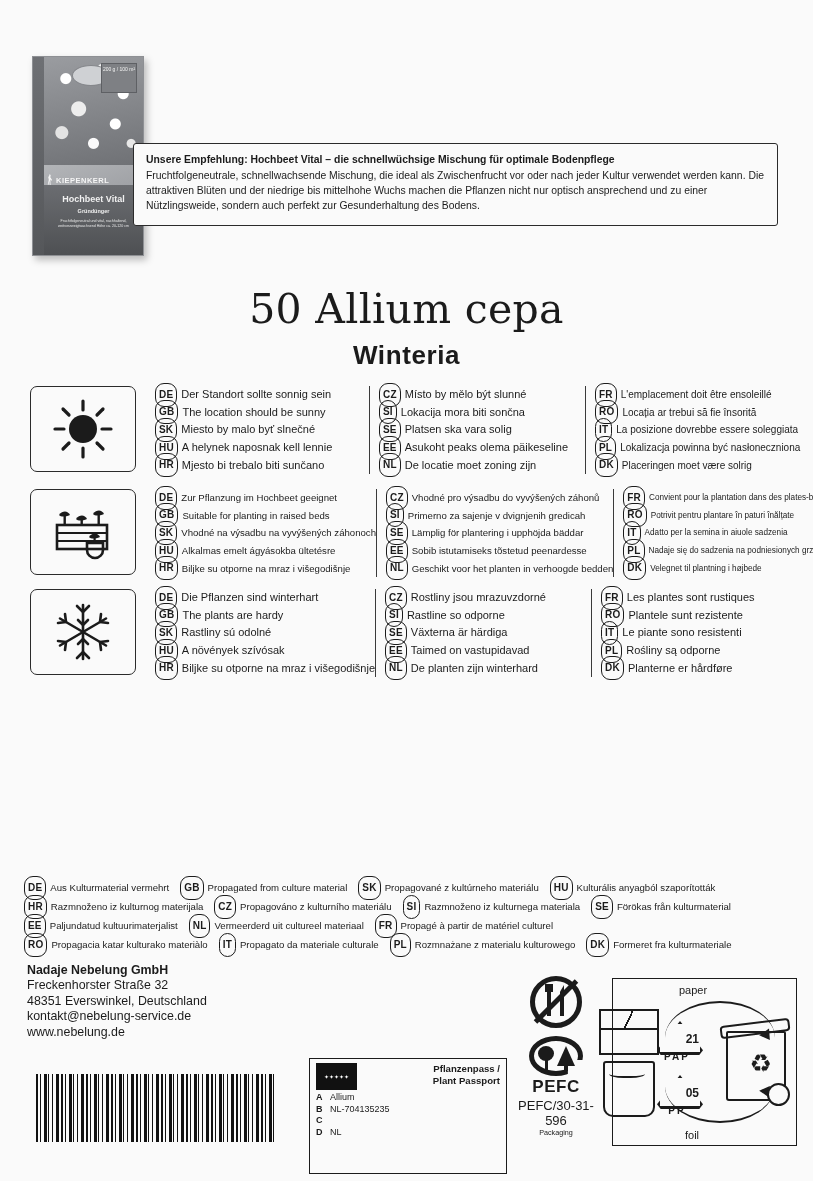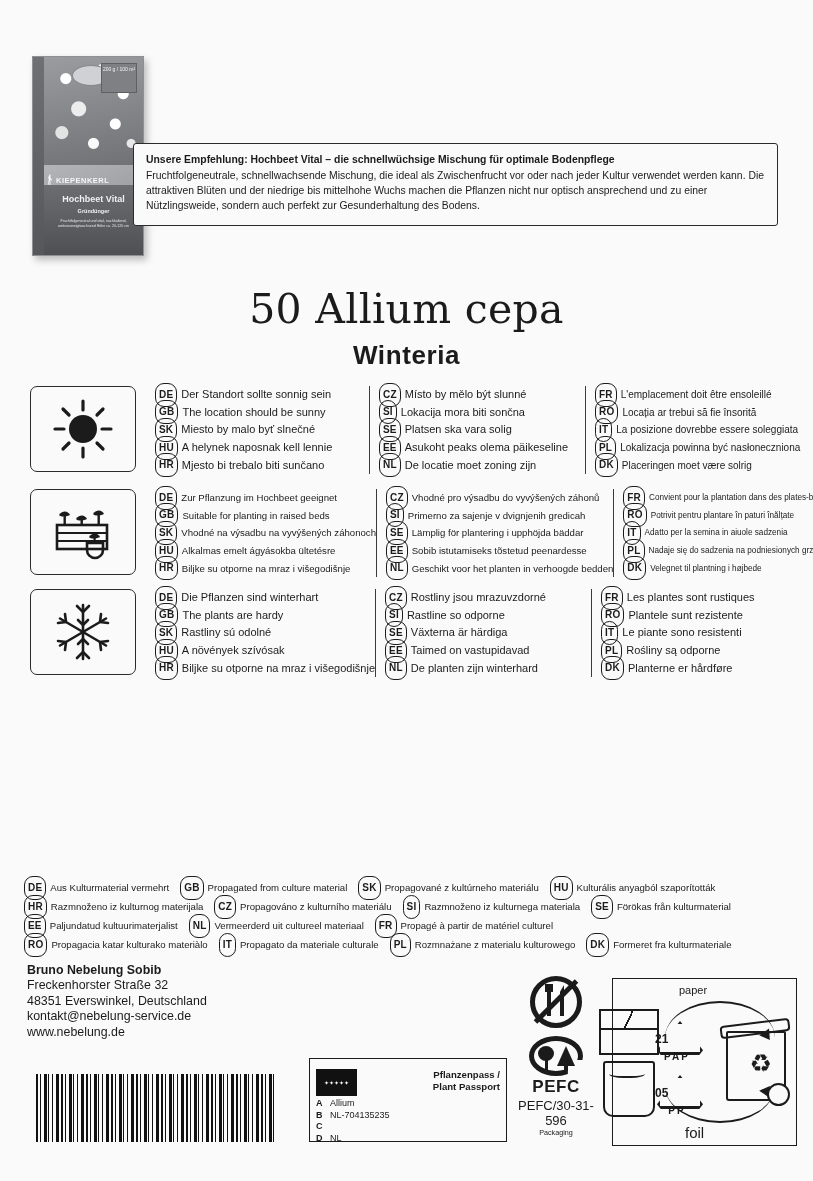--- a/index.html
+++ b/index.html
@@ -101,22 +101,22 @@
   .barcode{position:absolute;left:14px;top:1074px;width:275px;height:90px;}
   .barcode .bars{position:absolute;left:22px;top:0;height:68px;right:12px;
     background-image:repeating-linear-gradient(90deg,
       #111 0 2px,#fafafa 2px 4px,#111 4px 5px,#fafafa 5px 8px,
       #111 8px 11px,#fafafa 11px 12px,#111 12px 13px,#fafafa 13px 16px,
       #111 16px 17px,#fafafa 17px 20px,#111 20px 23px,#fafafa 23px 25px);}
   .barcode .num{position:absolute;left:0;top:62px;width:100%;
     font-family:"DejaVu Sans Mono", monospace;font-size:19px;letter-spacing:2px;}
 
   
-  .passport{position:absolute;left:309px;top:1058px;width:198px;height:84px;
-    border:1.4px solid #1b1b1b;box-sizing:border-box;background:#fafafa;padding:10px 6px;}
+  .passport{position:absolute;left:309px;top:1058px;width:198px;height:116px;
+    border:1.4px solid #1b1b1b;box-sizing:border-box;background:#fafafa;padding:4px 6px;}
   .passport .ptop{display:flex;justify-content:space-between;align-items:flex-start;}
   .euflag{width:41px;height:27px;background:#111;position:relative;}
   .euflag .stars{position:absolute;inset:0;display:flex;align-items:center;justify-content:center;
     color:#fff;font-size:6px;letter-spacing:0;}
   .passport .plbl{font-size:9.6px;font-weight:bold;line-height:12px;text-align:right;}
   .passport table{width:100%;border-collapse:collapse;margin-top:2px;}
   .passport td{font-size:9px;line-height:11.6px;padding:0;}
   .passport td.k{width:14px;font-weight:bold;}
 
   
@@ -139,32 +139,32 @@
     background:#1b1b1b;border-radius:50%;}
   .pefclogo .leafstem{position:absolute;left:16px;top:22px;width:3px;height:13px;background:#1b1b1b;}
   .pefcname{font-size:17px;font-weight:bold;letter-spacing:.5px;margin-top:1px;}
   .pefccode{font-size:13px;margin-top:1px;}
   .pefcpack{font-size:7.2px;}
 
   
   .recyc{position:absolute;left:612px;top:978px;width:185px;height:168px;
     border:1.4px solid #1b1b1b;box-sizing:border-box;background:#fafafa;}
   .recyc .lbl-paper{position:absolute;left:66px;top:5px;font-size:11px;}
-  .recyc .lbl-foil{position:absolute;left:72px;bottom:4px;font-size:15px;}
+  .recyc .lbl-foil{position:absolute;left:72px;bottom:4px;font-size:11px;}
   .recyc .env{position:absolute;left:-14px;top:30px;width:56px;height:42px;
     border:2.4px solid #1b1b1b;}
   .recyc .env:after{content:"";position:absolute;left:0;top:0;width:100%;height:17px;
     border-bottom:2.4px solid #1b1b1b;
     background:linear-gradient(115deg,transparent 48%,#1b1b1b 48%,#1b1b1b 51%,transparent 51%);}
   .recyc .bag{position:absolute;left:-10px;top:82px;width:48px;height:52px;
     border:2.4px solid #1b1b1b;border-radius:3px 3px 10px 10px;}
   .recyc .bag:after{content:"";position:absolute;left:4px;top:5px;width:36px;height:8px;
     border-bottom:2.2px solid #1b1b1b;border-radius:0 0 40% 40%;}
   .tri{position:absolute;width:44px;height:40px;}
-  .tri .t-num{position:absolute;left:0;top:11px;width:100%;text-align:left;
+  .tri .t-num{position:absolute;left:0;top:11px;width:100%;text-align:right;
     font-size:12px;font-weight:bold;}
   .tri .t-lbl{position:absolute;left:0;top:30px;width:100%;text-align:center;
     font-size:10px;font-weight:bold;letter-spacing:2px;}
   .tri .arrows{position:absolute;left:2px;top:0;width:40px;height:28px;
     border:3px solid #1b1b1b;
     clip-path:polygon(50% 0,100% 86%,92% 100%,8% 100%,0 86%);
     background:transparent;
     -webkit-mask:linear-gradient(#000 0 0);}
   .tri .arrows:before{content:"";position:absolute;left:4px;top:4px;right:4px;bottom:4px;
     background:#fafafa;clip-path:polygon(50% 0,100% 86%,92% 100%,8% 100%,0 86%);}
@@ -542,21 +542,21 @@
           <span class="ptxt">Rozmnażane z materialu kulturowego</span>
         </span>
       <span class="seg">
           <span class="cc">DK</span>
           <span class="ptxt">Formeret fra kulturmateriale</span>
         </span>
     </div>
   </div>
 
   <div class="addr">
-    <div class="b">Bruno Nebelung Sobib</div>
+    <div class="b">Nadaje Nebelung GmbH</div>
     <div>Freckenhorster Straße 32</div>
     <div>48351 Everswinkel, Deutschland</div>
     <div>kontakt@nebelung-service.de</div>
     <div>www.nebelung.de</div>
   </div>
 
   <div class="barcode">
     <div class="bars"></div>
   </div>
 

